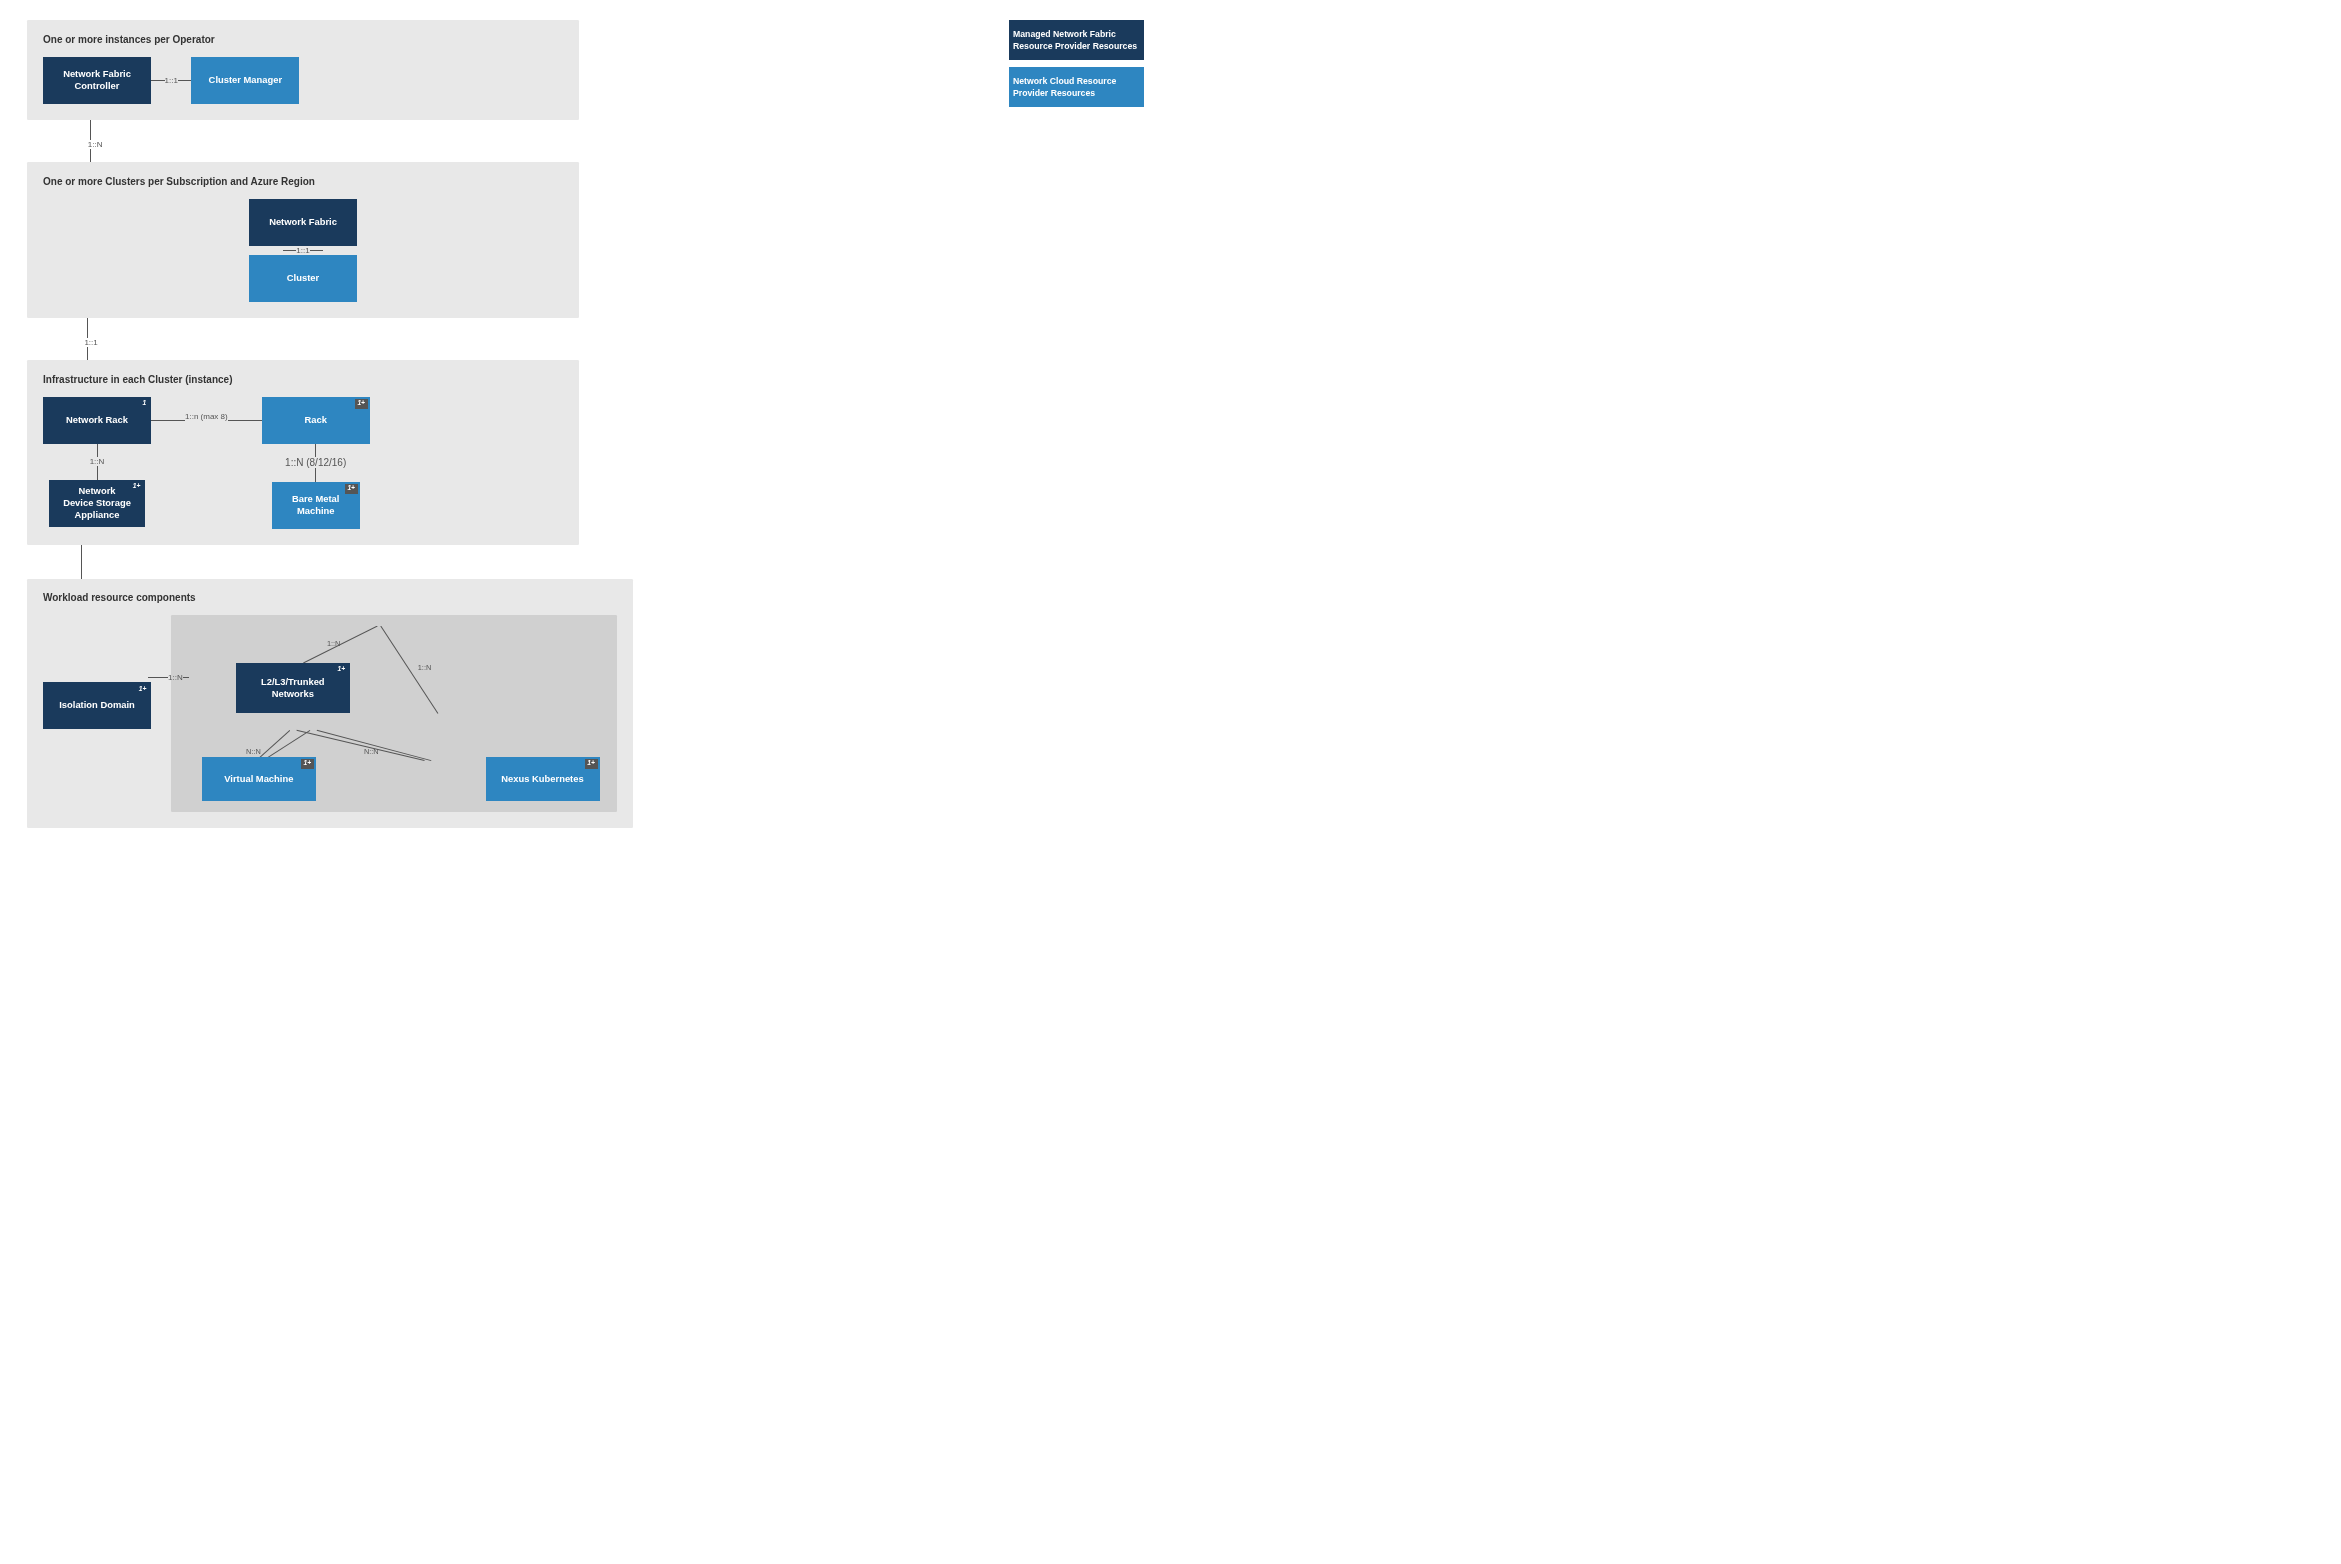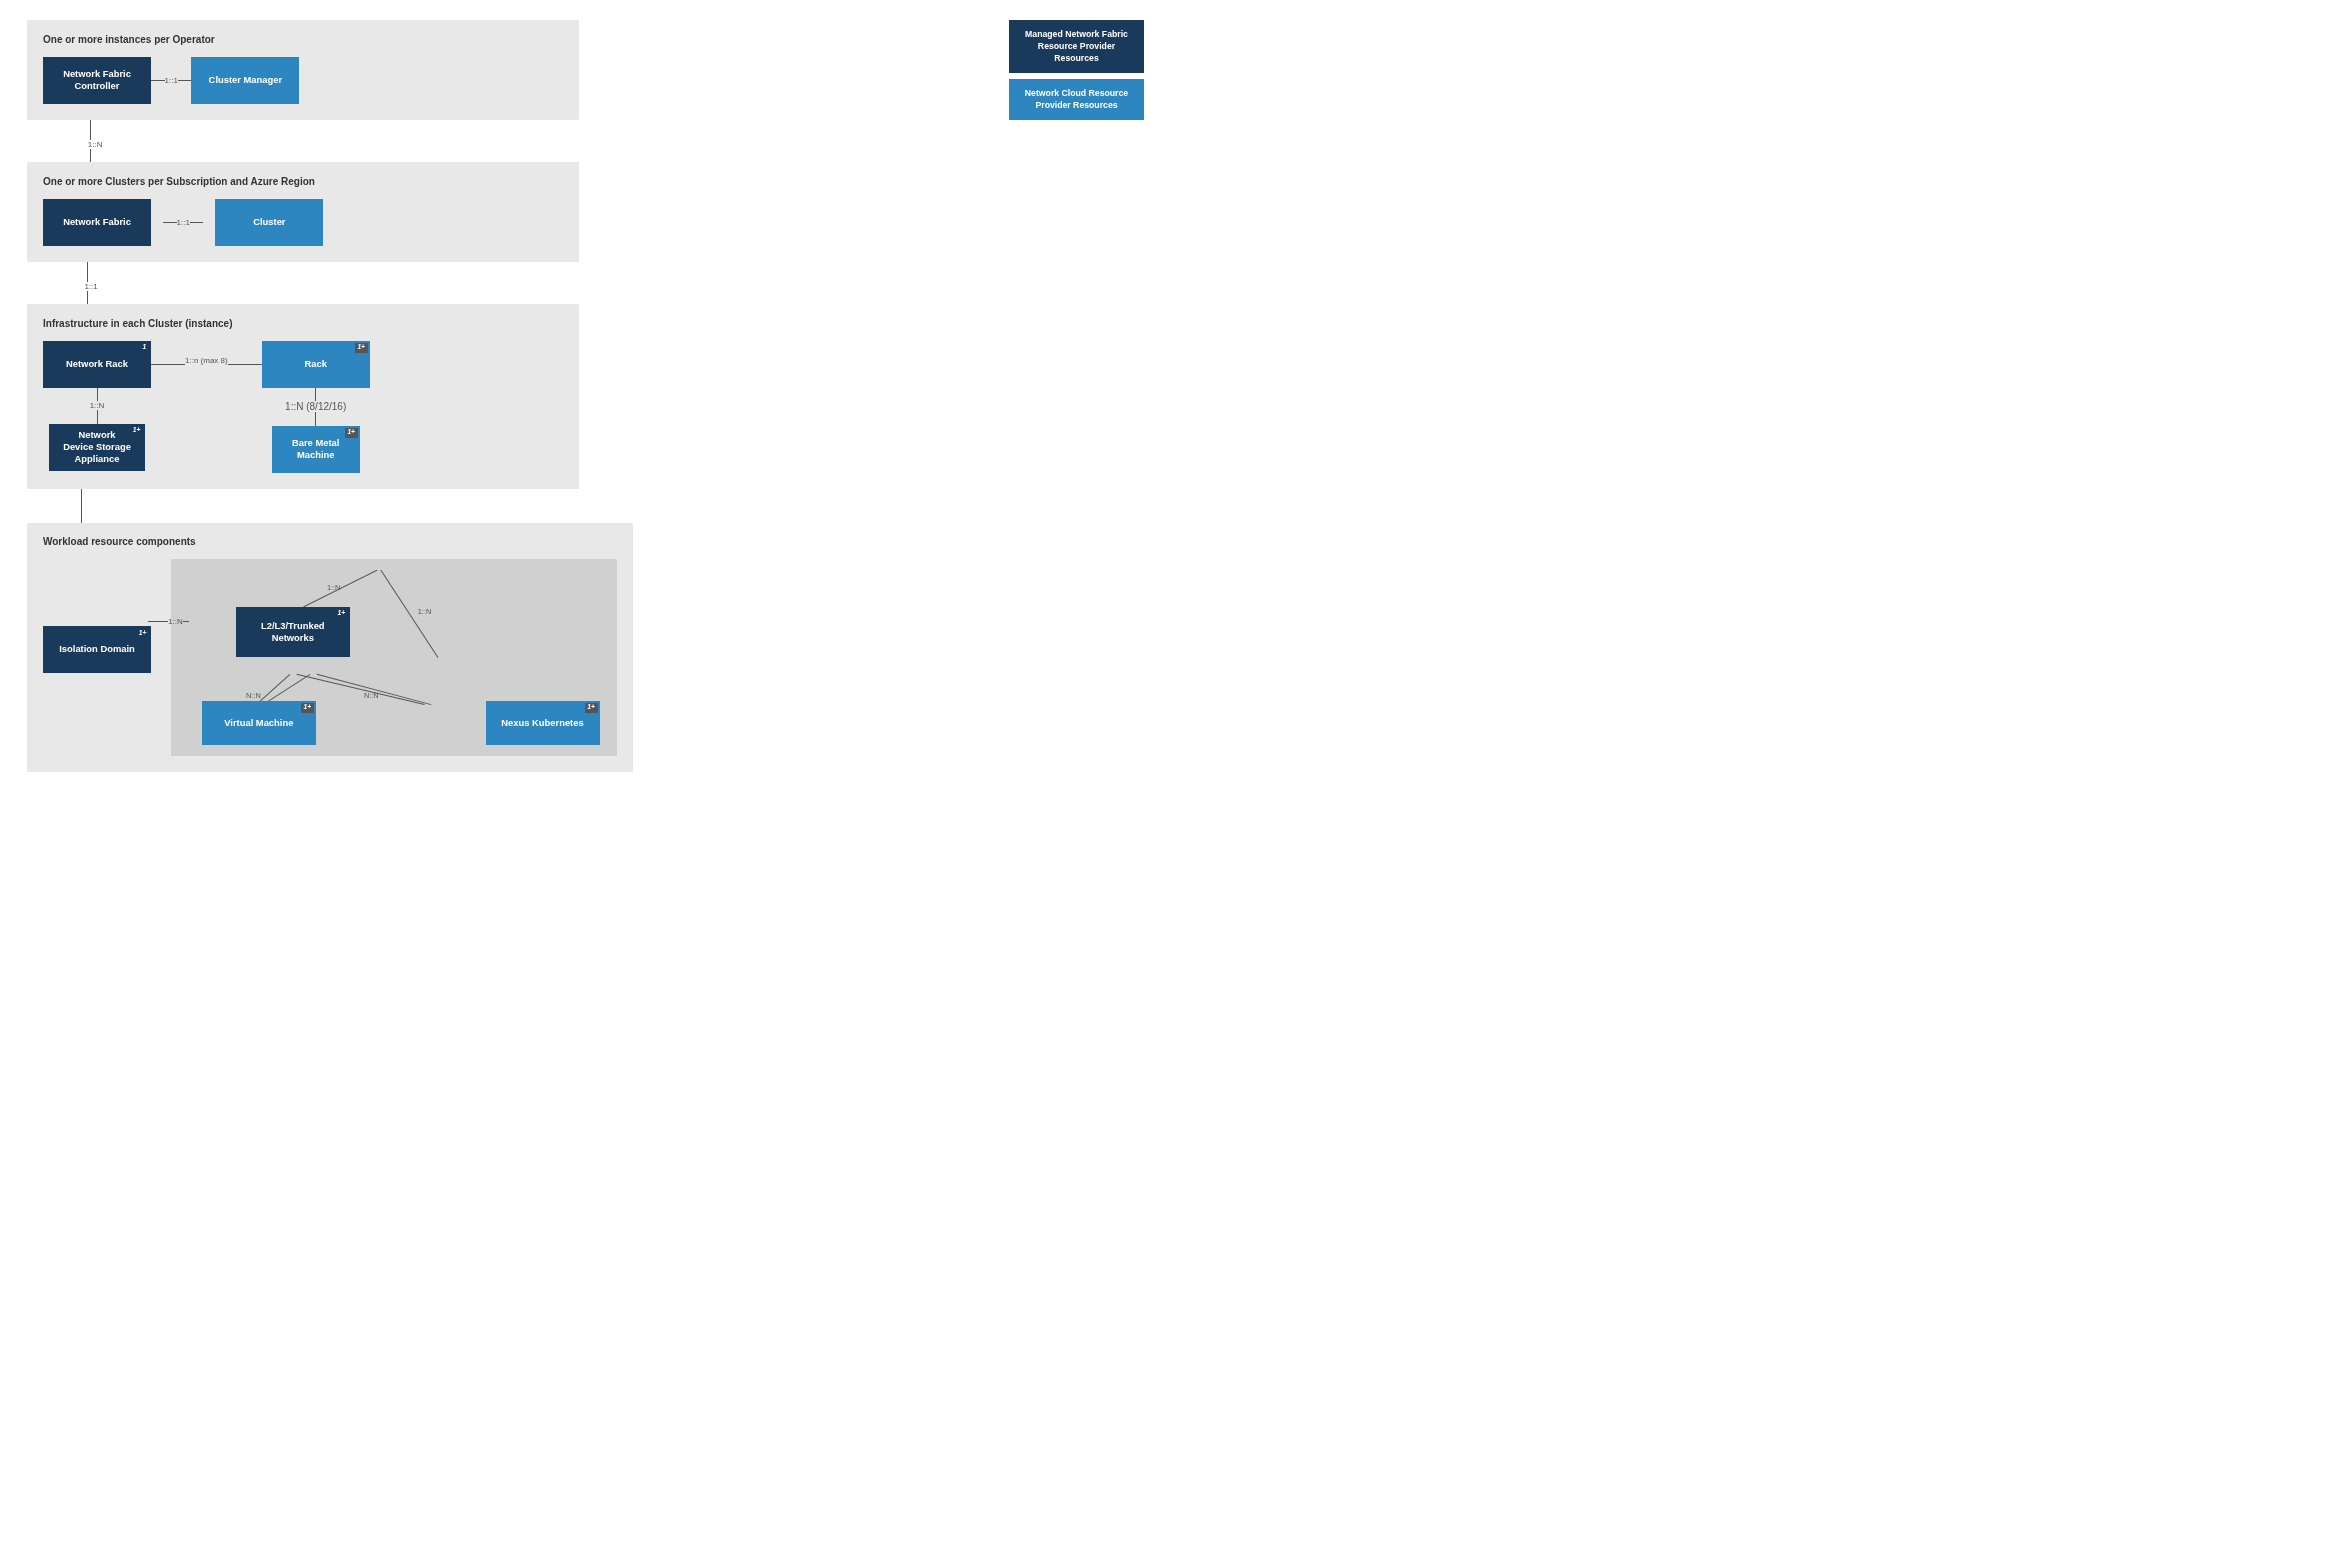--- a/index.html
+++ b/index.html
@@ -21,25 +21,25 @@
     .legend {
       position: absolute;
       top: 20px;
       right: 27px;
       display: flex;
       flex-direction: column;
       gap: 6.7px;
     }
 
     .legend-item {
-      padding: 8px 11px;
+      padding: 8px 4px;
       color: white;
       font-size: 8.7px;
       font-weight: 600;
-      text-align: center;
+      text-align: left;
       min-width: 121px;
       max-width: 135px;
       line-height: 1.4;
     }
 
     .legend-dark {
       background: #1a3a5c;
     }
 
     .legend-medium {
@@ -115,21 +115,22 @@
     .sec1-nodes {
       display: flex;
       align-items: center;
       gap: 0;
     }
 
     
     .sec2-nodes {
       display: flex;
       align-items: center;
-      gap: 12px;
+      gap: 0;
+      flex-direction: column;
     }
 
     
     .diagram-wrapper {
       display: flex;
       flex-direction: column;
       align-items: flex-start;
       gap: 0;
       max-width: 707px;
     }

